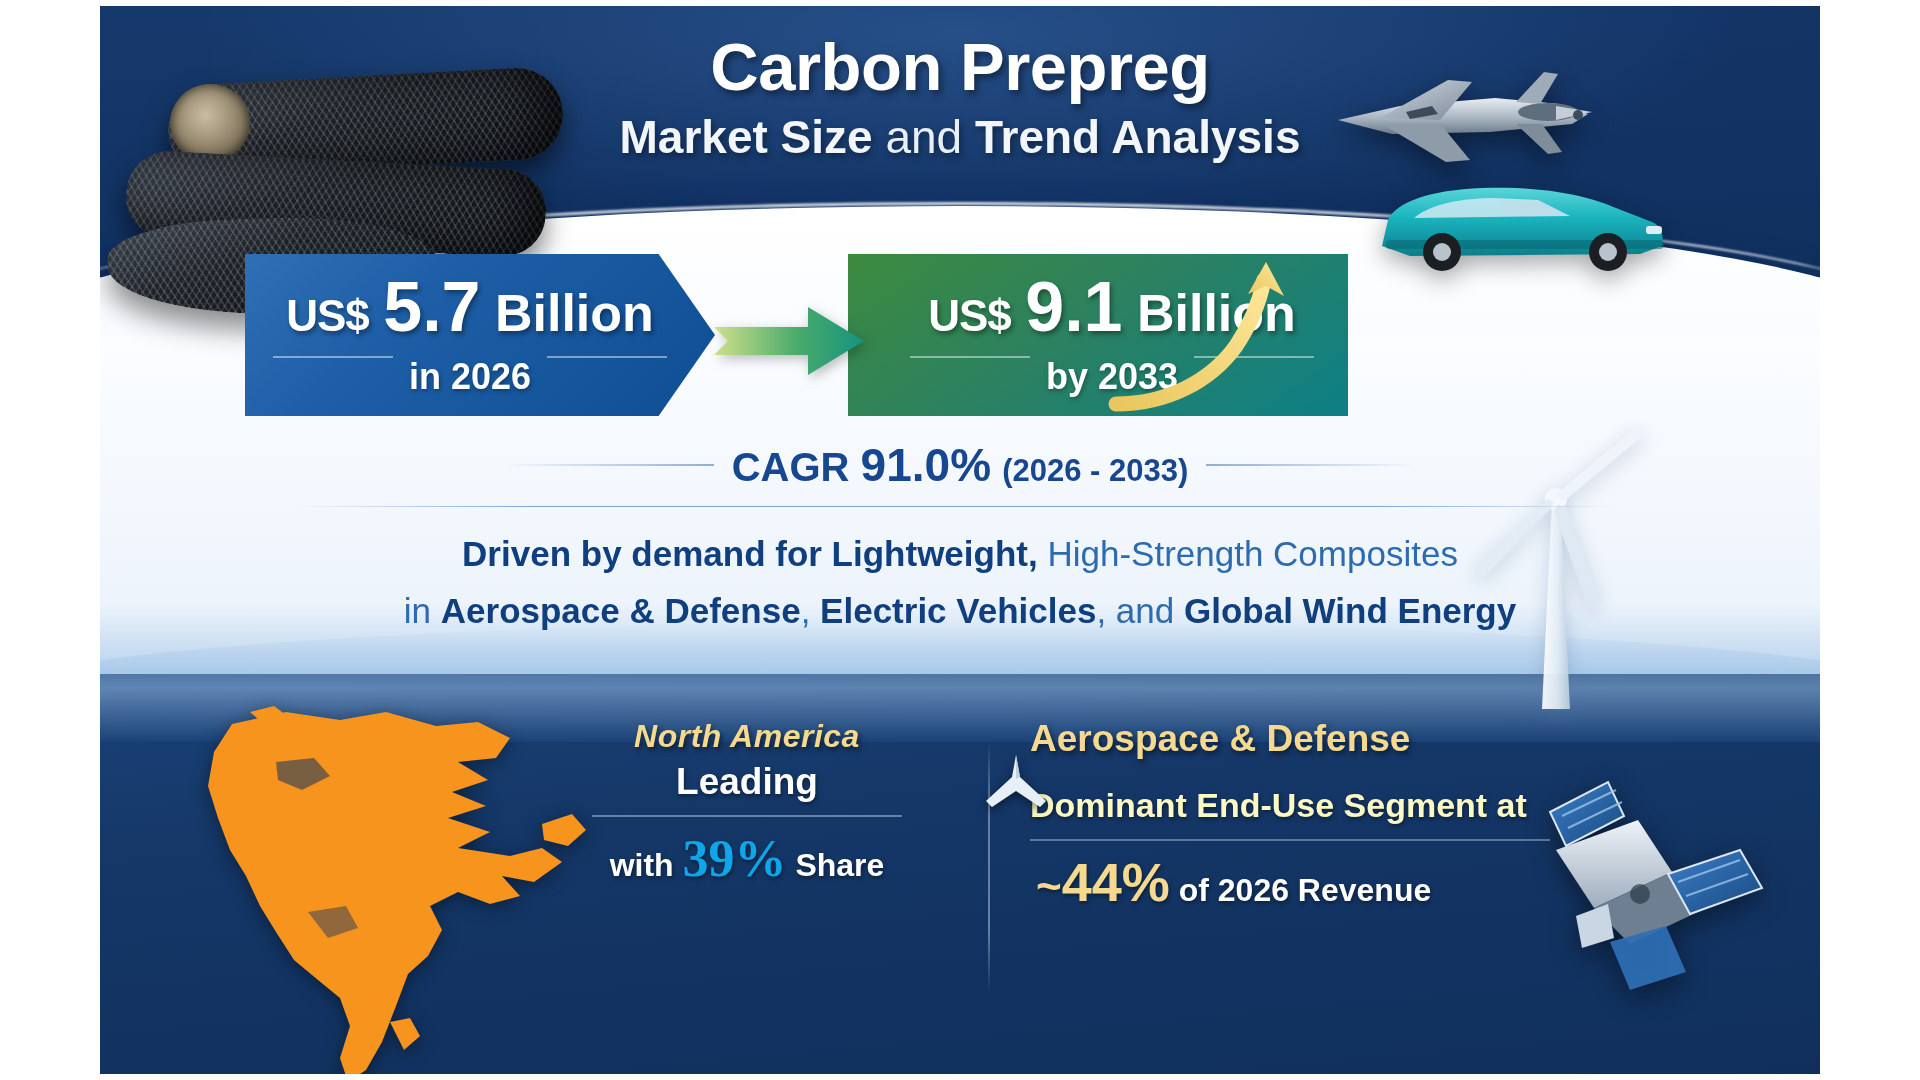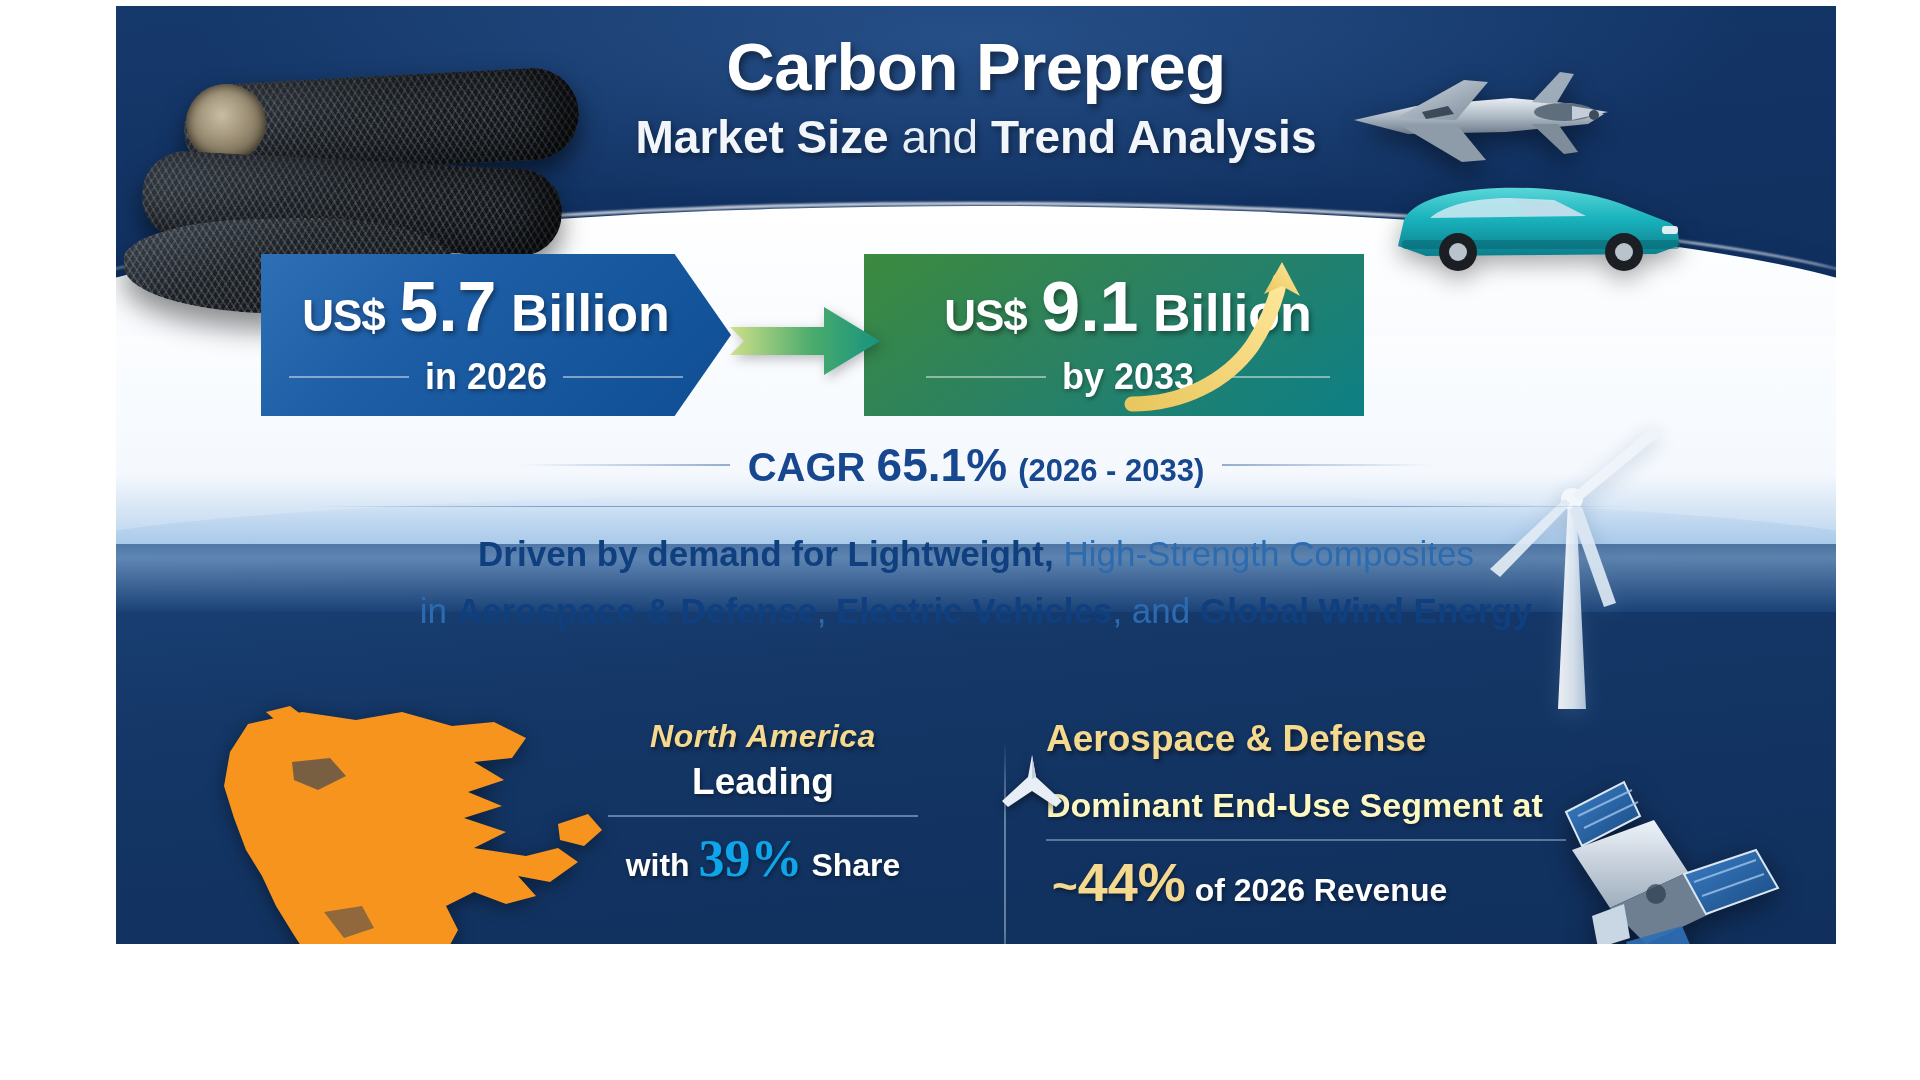--- a/index.html
+++ b/index.html
@@ -11,22 +11,22 @@
   }
   #stage {
     position: relative;
     width: 1920px; height: 1080px;
     background: #ffffff;
   }
 
   
   .canvas {
     position: absolute;
-    left: 116px; top: 6px;
-    width: 1720px; height: 938px;
+    left: 100px; top: 6px;
+    width: 1720px; height: 1068px;
     overflow: hidden;
     background: #0d2f5e;
   }
 
   
   .top-band {
     position: absolute; left: 0; top: 0; width: 100%; height: 290px;
     background: linear-gradient(175deg, #16396b 0%, #123364 45%, #10305f 100%);
   }
   .top-band::after {
@@ -142,21 +142,21 @@
     clip-path: polygon(0 0, 100% 0, 100% 100%, 0 100%);
     box-shadow: 6px 8px 16px rgba(0,0,0,.30);
   }
   .banner-line-1 {
     font-size: 52px; font-weight: bold; white-space: nowrap;
     text-shadow: 2px 3px 5px rgba(0,0,0,.40); line-height: 1;
   }
   .banner-line-1 .big { font-size: 70px; }
   .banner-line-1 .cur { font-size: 44px; letter-spacing: -1px; }
   .banner-line-2-row {
-    display: flex; align-items: center; gap: 16px; margin-top: 14px; width: 86%;
+    display: flex; gap: 16px; margin-top: 14px; width: 86%;
     justify-content: center;
   }
   .banner-rule { height: 2px; background: rgba(255,255,255,.45); flex: 1 1 auto; max-width: 120px; }
   .banner-line-2 { font-size: 36px; font-weight: bold; white-space: nowrap; text-shadow: 1px 2px 4px rgba(0,0,0,.35); }
   .banner-line-2 .yr { font-weight: bold; }
 
   .blue-shift { transform: translateX(-16px); }
   .green-shift { transform: translateX(14px); }
 
   
@@ -345,21 +345,21 @@
         </defs>
         <path d="M268 150 C318 150 362 128 388 92 C404 68 412 46 416 26" fill="none" stroke="url(#ggold)" stroke-width="15" stroke-linecap="round"></path>
         <path d="M400 40 L418 8 L436 42 L418 32 Z" fill="url(#ggold)"></path>
       </svg>
     </div>
 
     <div class="cagr-row">
       <span class="cagr-rule"></span>
       <span class="cagr-text">
         <span>CAGR</span>
-        <span class="pct">65.1%</span>
+        <span class="pct">91.0%</span>
         <span class="rng">(2026 - 2033)</span>
       </span>
       <span class="cagr-rule right"></span>
     </div>
 
     <div class="divider-line"></div>
 
     <div class="turbine">
       <svg viewBox="0 0 230 290" xmlns="http://www.w3.org/2000/svg">
         <defs>

